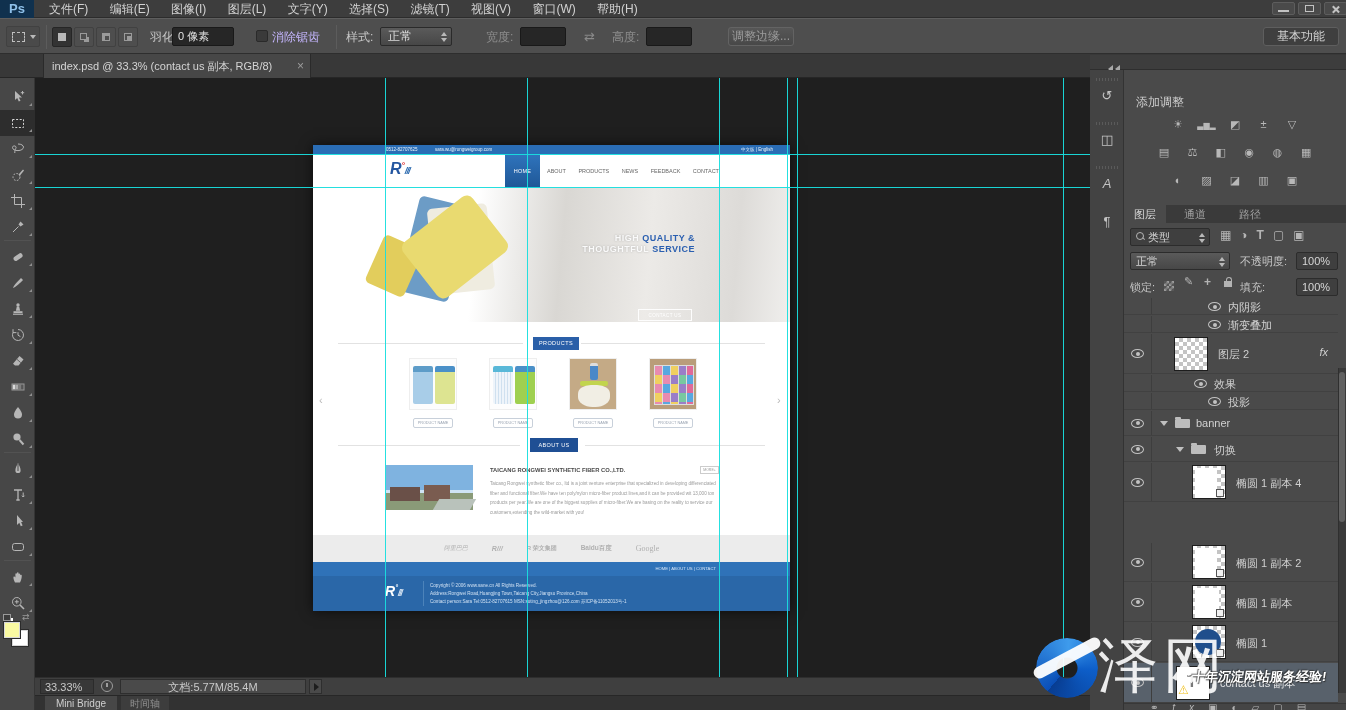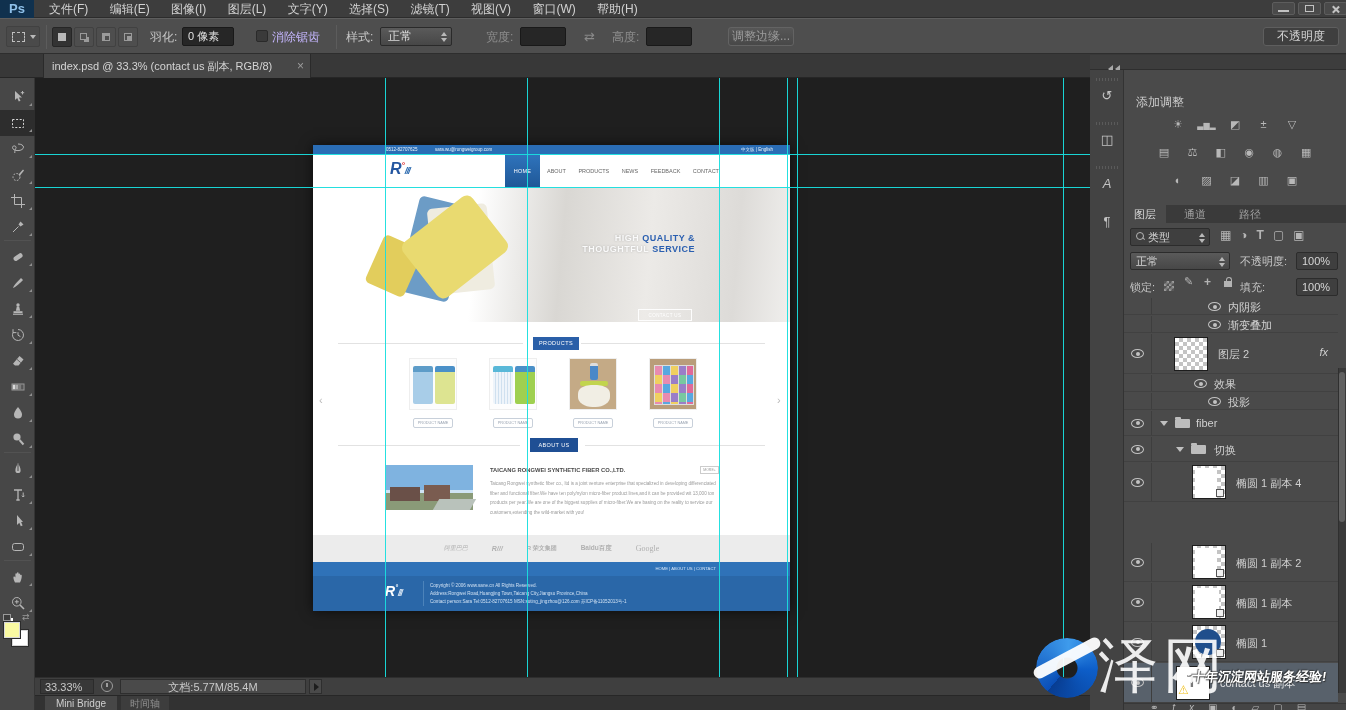--- a/index.html
+++ b/index.html
@@ -175,33 +175,33 @@
     <div class="abs modebtn m2" style="left:74px">
         <span></span>
       </div>
     <div class="abs modebtn m3" style="left:96px">
         <span></span>
       </div>
     <div class="abs modebtn m4" style="left:118px">
         <span></span>
       </div>
     <div class="abs opt-label" style="left:150px">羽化:</div>
-    <div class="abs opt-input" style="left:182px;width:52px">0 像素</div>
+    <div class="abs opt-input" style="left:172px;width:62px">0 像素</div>
     <div class="abs checkbox" style="left:256px"></div>
     <div class="abs opt-label" style="left:272px;color:#c4b5fd">消除锯齿</div>
     <div class="abs vsep" style="left:336px"></div>
     <div class="abs opt-label" style="left:346px">样式:</div>
     <div class="abs opt-select" style="left:380px;width:72px"><span>正常</span><span class="spin"></span></div>
     <div class="abs opt-label" style="left:486px;color:#8d8d8d">宽度:</div>
     <div class="abs opt-input" style="left:520px;width:46px"></div>
     <div class="abs opt-label" style="left:584px;color:#8a8a8a;font-size:13px">⇄</div>
     <div class="abs opt-label" style="left:612px;color:#8d8d8d">高度:</div>
     <div class="abs opt-input" style="left:646px;width:46px"></div>
     <div class="abs opt-btn" style="left:728px;width:66px;color:#9b9b9b">调整边缘...</div>
-    <div class="abs opt-btn" style="left:1263px;width:76px;background:#3f3f3f;border-color:#5e5e5e;color:#d4d4d4">不透明度</div>
+    <div class="abs opt-btn" style="left:1263px;width:76px;background:#3f3f3f;border-color:#5e5e5e;color:#d4d4d4">基本功能</div>
   </div>
 
   <div class="abs tabbar">
     <div class="abs chev">»</div>
     <div class="abs dots-strip"></div>
   </div>
   <div class="abs doc-tab">
     <span>index.psd @ 33.3% (contact us 副本, RGB/8)</span>
     <span class="tab-close">×</span>
   </div>
@@ -530,21 +530,21 @@
     <div class="eyecol"></div>
     <span class="eye" style="position:absolute;left:84px;top:4px"></span>
     <span style="position:absolute;left:104px;top:2px">投影</span>
   </div>
   <div class="lrow" style="top:411px;height:25px">
     <div class="eyecol">
         <span class="eye"></span>
       </div>
     <span class="tri" style="position:absolute;left:36px;top:10px"></span>
     <span class="folder" style="position:absolute;left:48px;top:8px"></span>
-    <span style="position:absolute;left:72px;top:6px">fiber</span>
+    <span style="position:absolute;left:72px;top:6px">banner</span>
   </div>
   <div class="lrow" style="top:437px;height:25px">
     <div class="eyecol">
         <span class="eye"></span>
       </div>
     <span class="tri" style="position:absolute;left:52px;top:10px"></span>
     <span class="folder" style="position:absolute;left:64px;top:8px"></span>
     <span style="position:absolute;left:90px;top:6px">切换</span>
   </div>
   <div class="lrow" style="top:463px;height:39px">

